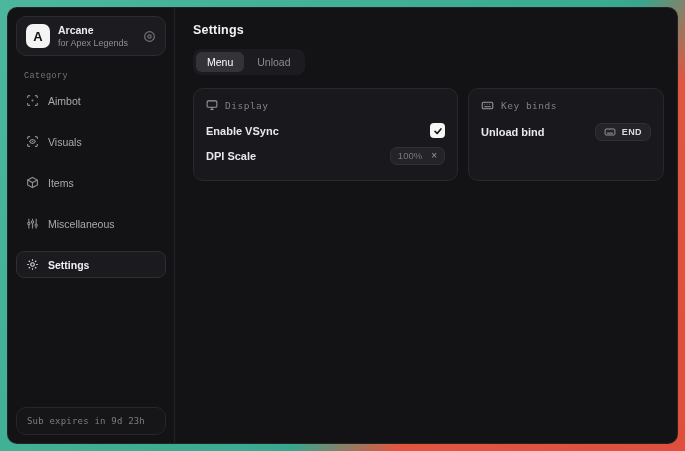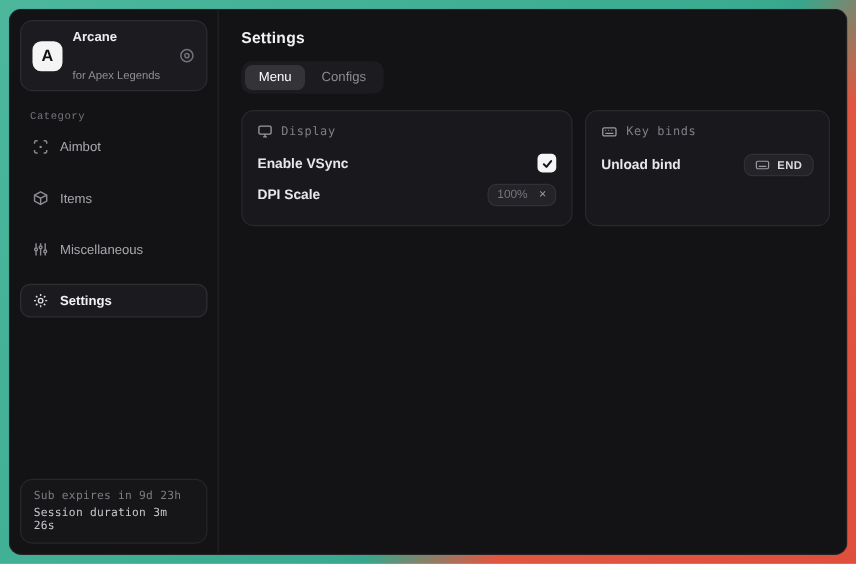--- a/index.html
+++ b/index.html
@@ -25,21 +25,21 @@
   }
   .brand-card {
     background:#1c1c20; border:1px solid #2b2b30; border-radius:10px;
     padding:7px 9px; display:flex; align-items:center; gap:8px;
   }
   .logo {
     width:24px; height:24px; background:#f4f4f5; border-radius:7px;
     display:flex; align-items:center; justify-content:center;
     color:#111; font-weight:700; font-size:13px;
   }
-  .brand-text { flex:1; display:flex; flex-direction:column; gap:19px; }
+  .brand-text { flex:1; display:flex; flex-direction:column; gap:2px; }
   .brand-name { font-size:10.5px; font-weight:700; color:#ededf0; }
   .brand-sub  { font-size:9px; color:#8e8e95; }
   .emblem { color:#717178; display:flex; }
   .section-label {
     margin:15px 8px 6px 8px;
     font-family:Liberation Mono, monospace;
     font-size:8.5px; color:#737379; letter-spacing:0.4px;
   }
   .nav { display:flex; flex-direction:column; gap:14px; }
   .nav-item {
@@ -137,20 +137,30 @@
       <div class="nav-item">
         <span class="nav-ic">
           <svg width="13" height="13" viewBox="0 0 16 16" fill="none" stroke="currentColor" stroke-width="1.4">
             <path d="M2 5V3.5A1.5 1.5 0 0 1 3.5 2H5M11 2h1.5A1.5 1.5 0 0 1 14 3.5V5M14 11v1.5a1.5 1.5 0 0 1-1.5 1.5H11M5 14H3.5A1.5 1.5 0 0 1 2 12.5V11"></path>
             <circle cx="8" cy="8" r="1.2" fill="currentColor" stroke="none"></circle>
           </svg>
         </span>
         <span class="nav-label">Aimbot</span>
       </div>
 
+      <div class="nav-item">
+        <span class="nav-ic">
+          <svg width="13" height="13" viewBox="0 0 16 16" fill="none" stroke="currentColor" stroke-width="1.4">
+            <path d="M2 5V3.5A1.5 1.5 0 0 1 3.5 2H5M11 2h1.5A1.5 1.5 0 0 1 14 3.5V5M14 11v1.5a1.5 1.5 0 0 1-1.5 1.5H11M5 14H3.5A1.5 1.5 0 0 1 2 12.5V11"></path>
+            <path d="M4.5 8c1-1.6 2.2-2.4 3.5-2.4S10.5 6.4 11.5 8c-1 1.6-2.2 2.4-3.5 2.4S5.5 9.6 4.5 8Z"></path>
+            <circle cx="8" cy="8" r="0.9" fill="currentColor" stroke="none"></circle>
+          </svg>
+        </span>
+        <span class="nav-label">Visuals</span>
+      </div>
 
       <div class="nav-item">
         <span class="nav-ic">
           <svg width="13" height="13" viewBox="0 0 16 16" fill="none" stroke="currentColor" stroke-width="1.4">
             <path d="M8 1.8 14 5v6L8 14.2 2 11V5Z"></path>
             <path d="M2 5l6 3 6-3M8 8v6.2"></path>
           </svg>
         </span>
         <span class="nav-label">Items</span>
       </div>
@@ -178,32 +188,31 @@
         </span>
         <span class="nav-label">Settings</span>
       </div>
 
     </div>
 
     <div class="sb-spacer"></div>
 
     <div class="footer-card">
       <span class="footer-line1">Sub expires in 9d 23h</span>
-      <span class="footer-line2">Session duration 3m 26s</span>
     </div>
 
   </div>
 
   <div class="main">
 
     <div class="page-title">Settings</div>
 
     <div class="tabs">
       <div class="tab active">Menu</div>
-      <div class="tab">Configs</div>
+      <div class="tab">Unload</div>
     </div>
 
     <div class="cards">
 
       <div class="card card-display">
         <div class="card-head">
           <span class="pill-ic">
             <svg width="12" height="12" viewBox="0 0 16 16" fill="none" stroke="currentColor" stroke-width="1.4">
               <rect x="1.5" y="2.5" width="13" height="8.5" rx="1.5"></rect>
               <path d="M6 14h4M8 11v3"></path>

